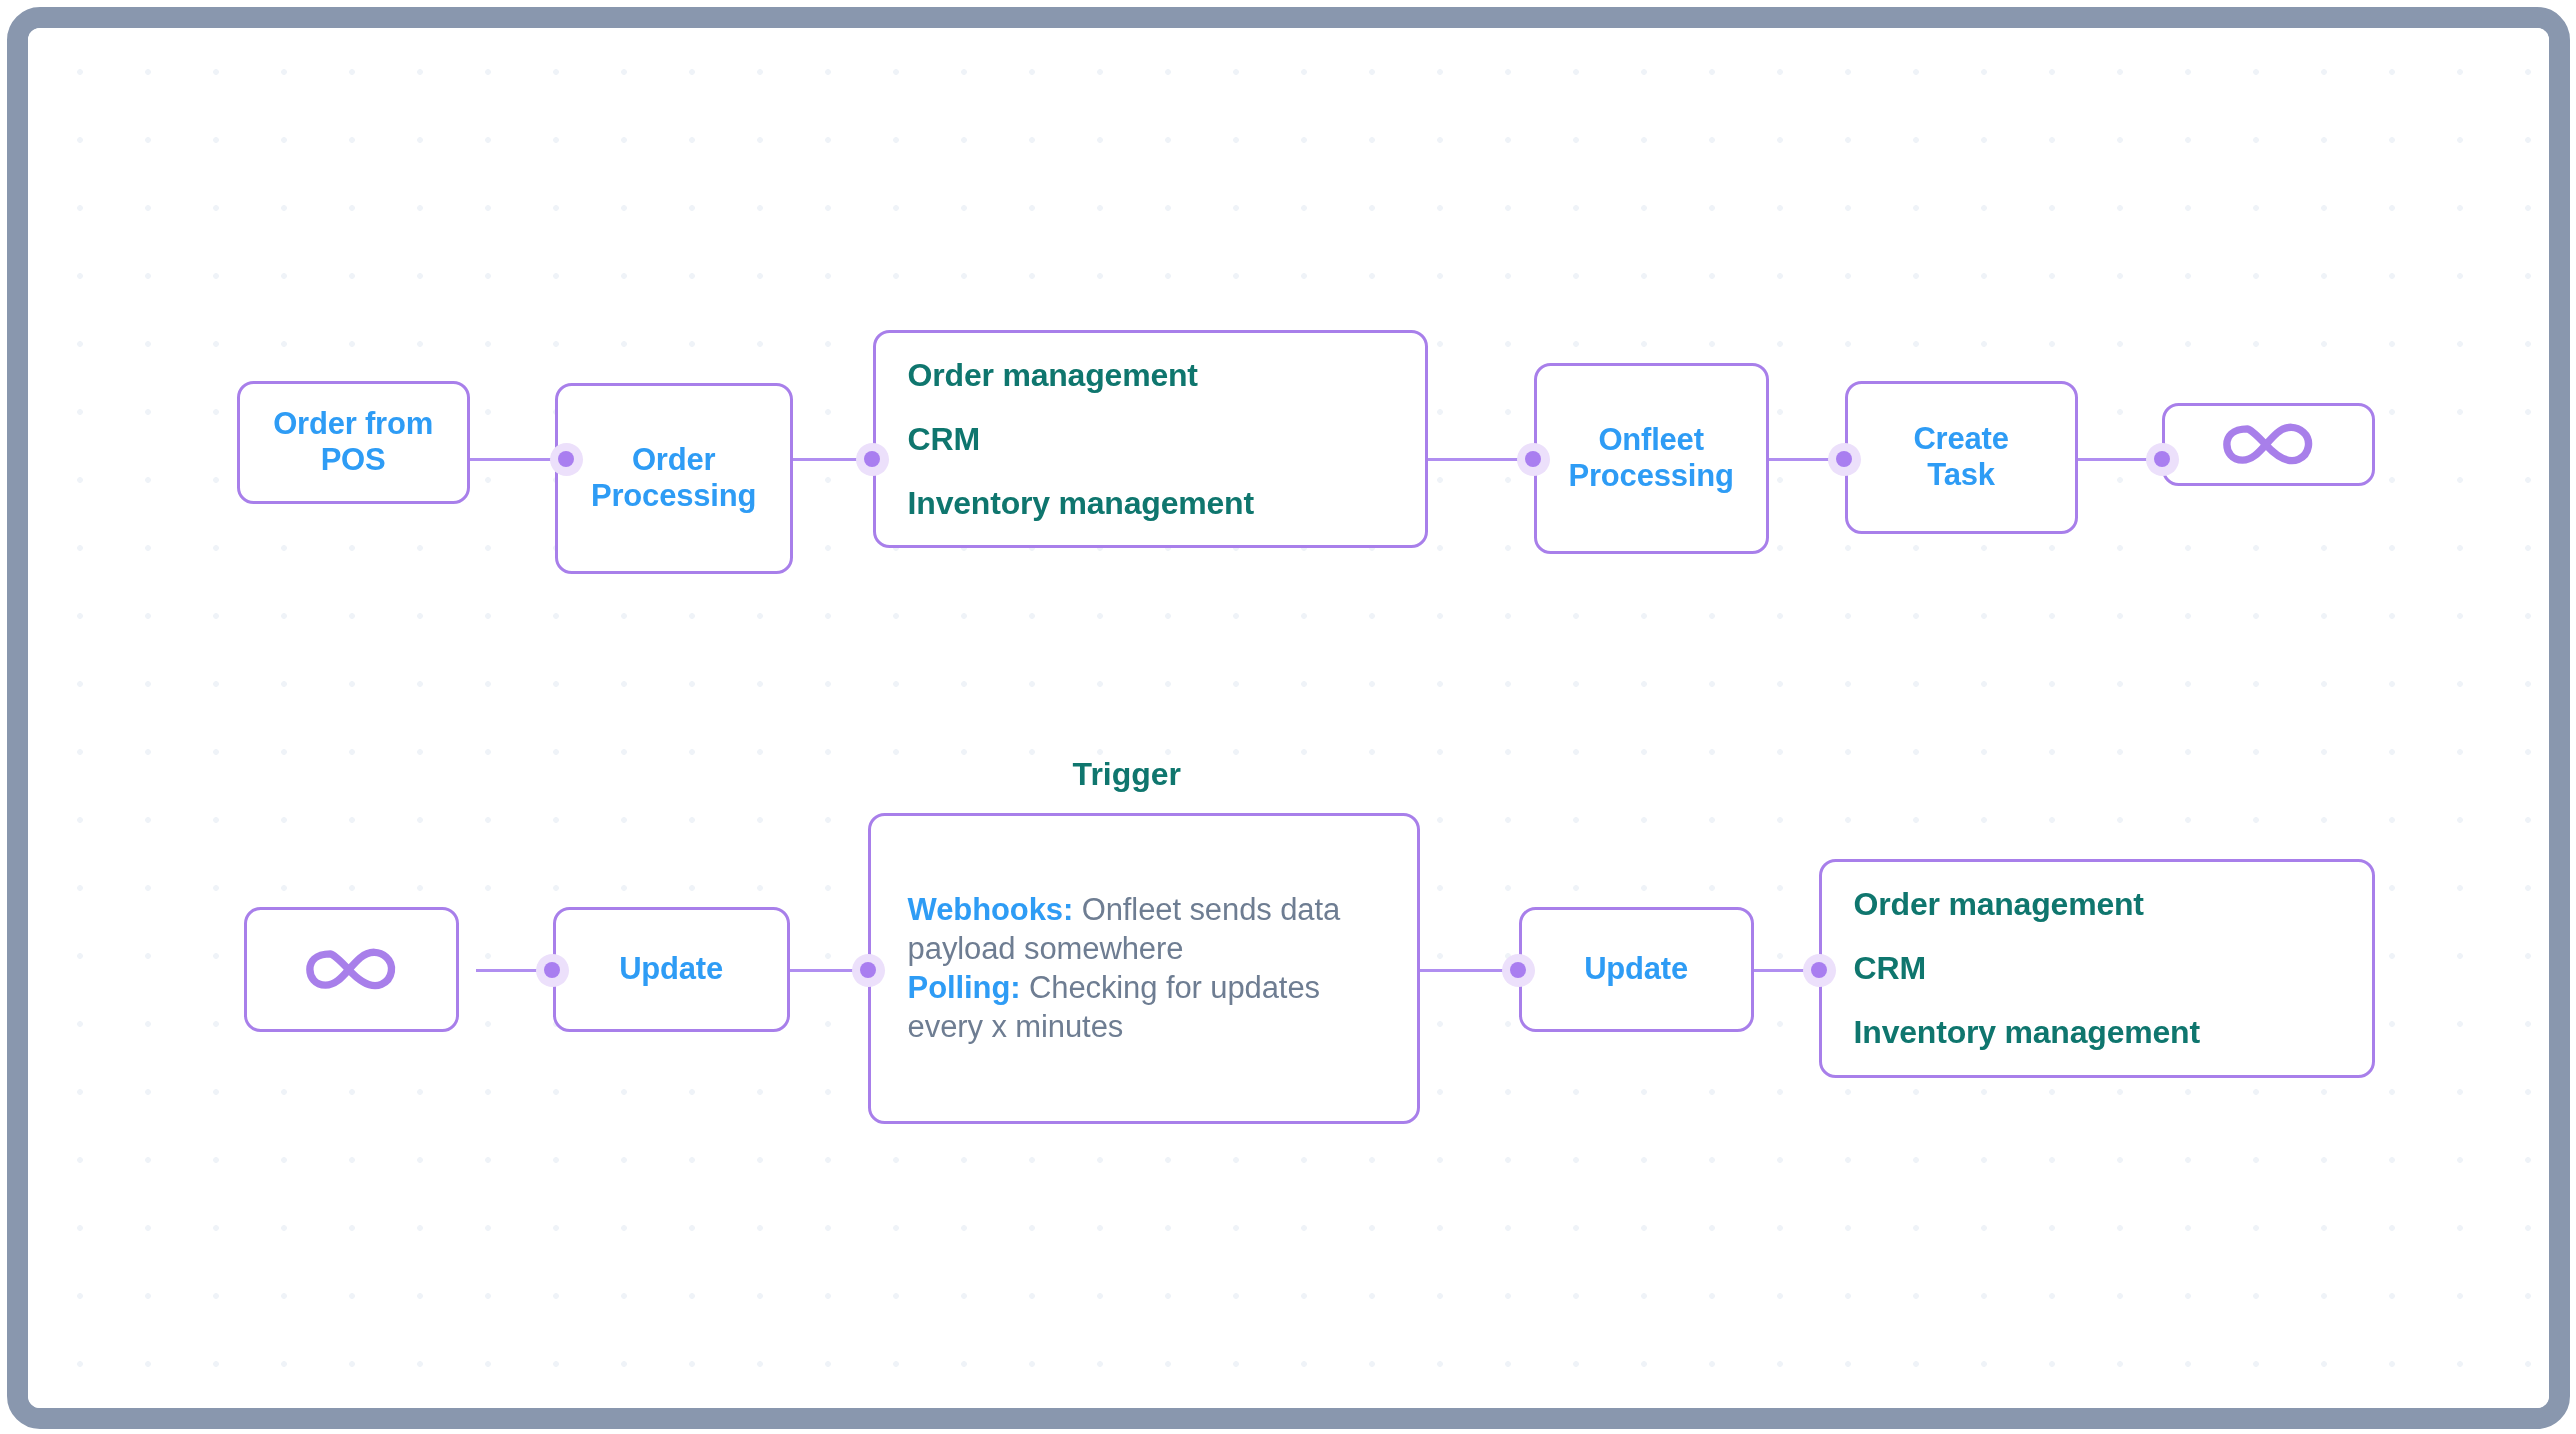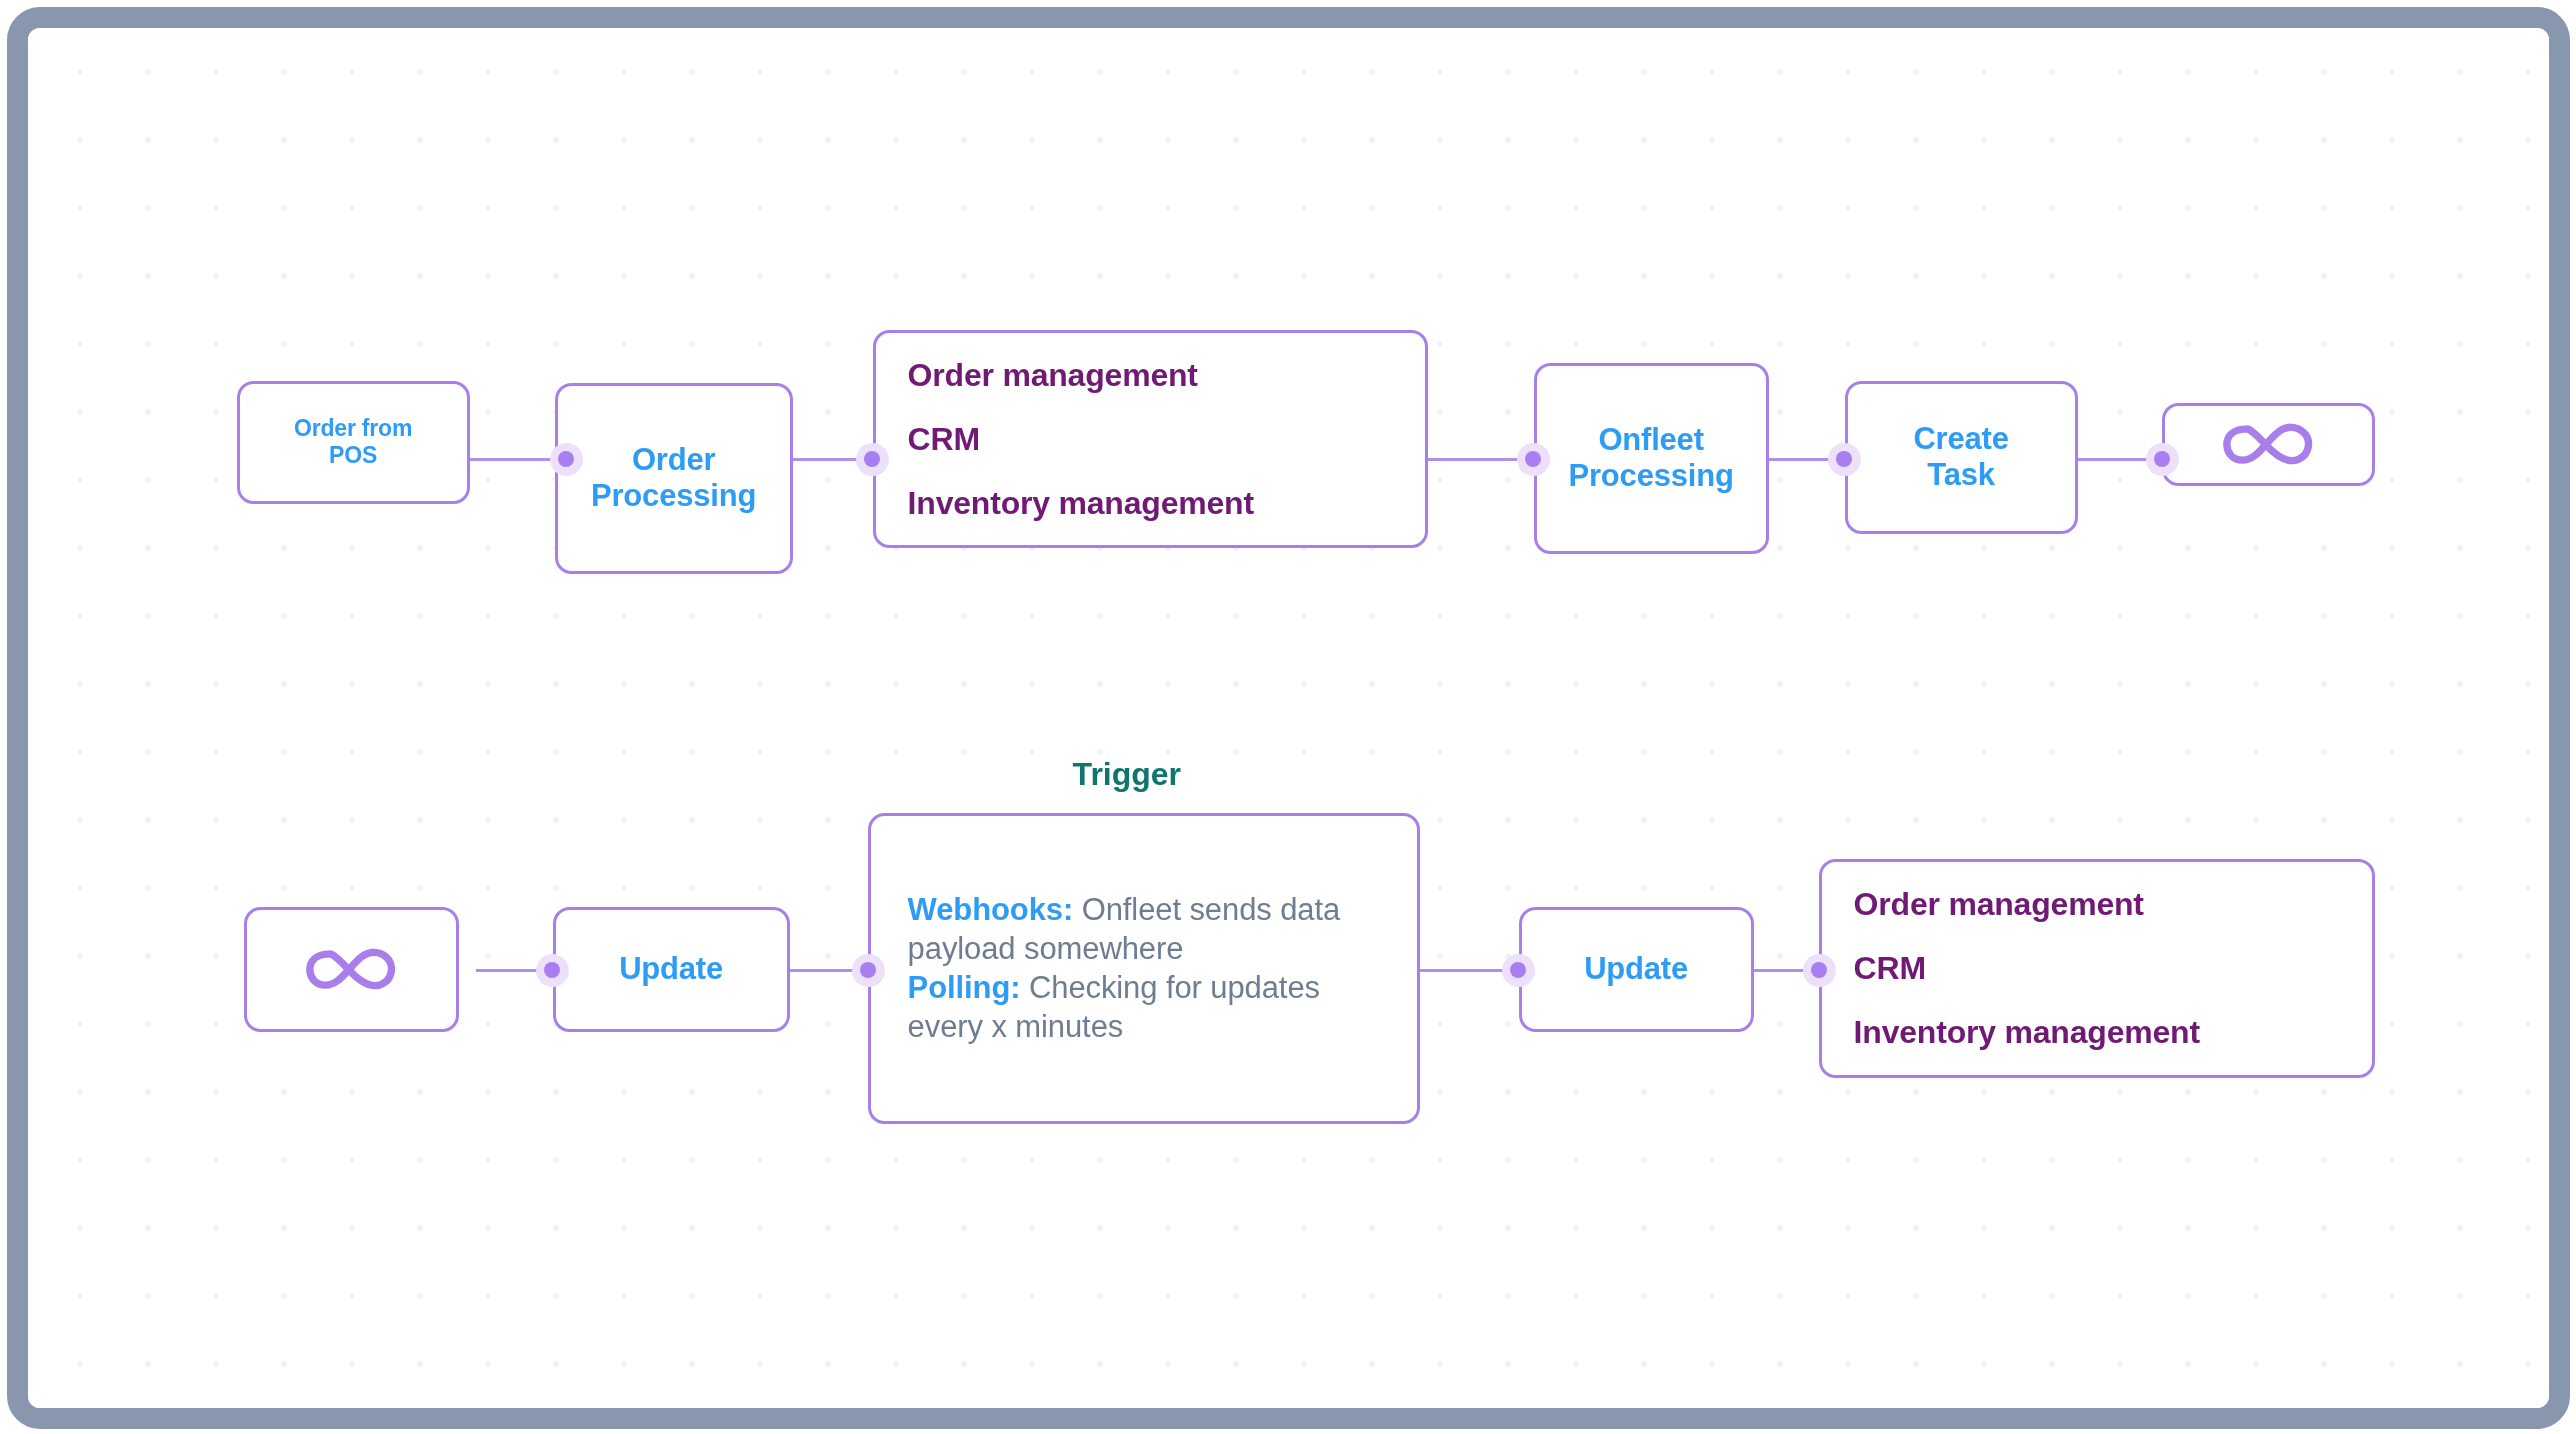--- a/index.html
+++ b/index.html
@@ -77,21 +77,21 @@
     line-height: 1.18;
     letter-spacing: -0.2px;
   }
 
   .list-node {
     padding-left: 32px;
     padding-right: 16.6px;
     gap: 0;
   }
   .list-item {
-    color: #701a75;
+    color: #0f766e;
     font-weight: bold;
     text-align: left;
     line-height: 1.0;
     letter-spacing: -0.2px;
   }
 
   .para {
     color: #6e7d92;
     font-weight: normal;
     text-align: left;
@@ -159,21 +159,21 @@
 
       <div class="connector" style="left:756px; top:430px; width:108px;"></div>
 
       <div class="connector" style="left:1395px; top:430px; width:112px;"></div>
 
       <div class="connector" style="left:1711px; top:430px; width:100px;"></div>
 
       <div class="connector" style="left:2030px; top:430px; width:100px;"></div>
 
       <div class="node" style="left:209px; top:353px; width:233px; height:123px;">
-        <div class="node-label" style="font-size:23px;">
+        <div class="node-label" style="font-size:31px;">
           <span>Order from</span><br>
           <span>POS</span>
         </div>
       </div>
 
       <div class="node" style="left:527px; top:335px; width:238px; height:191px;margin-top:20px;">
         <div class="node-label" style="font-size:31px;">
           <span>Order</span><br>
           <span>Processing</span>
         </div>

